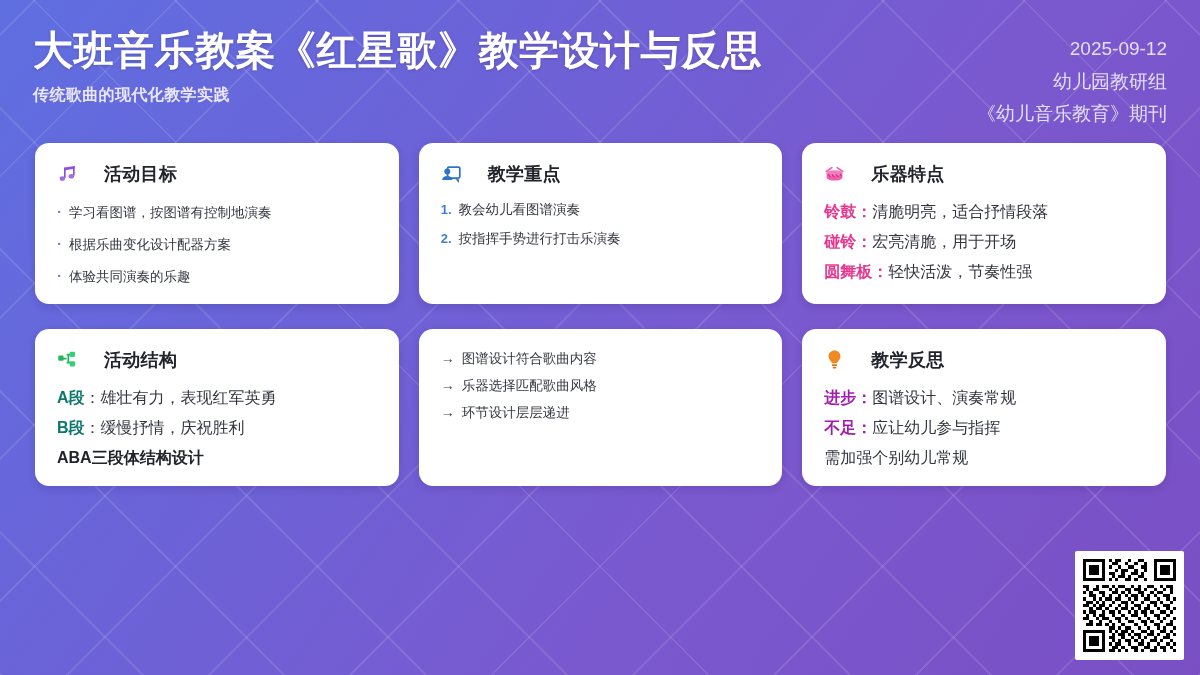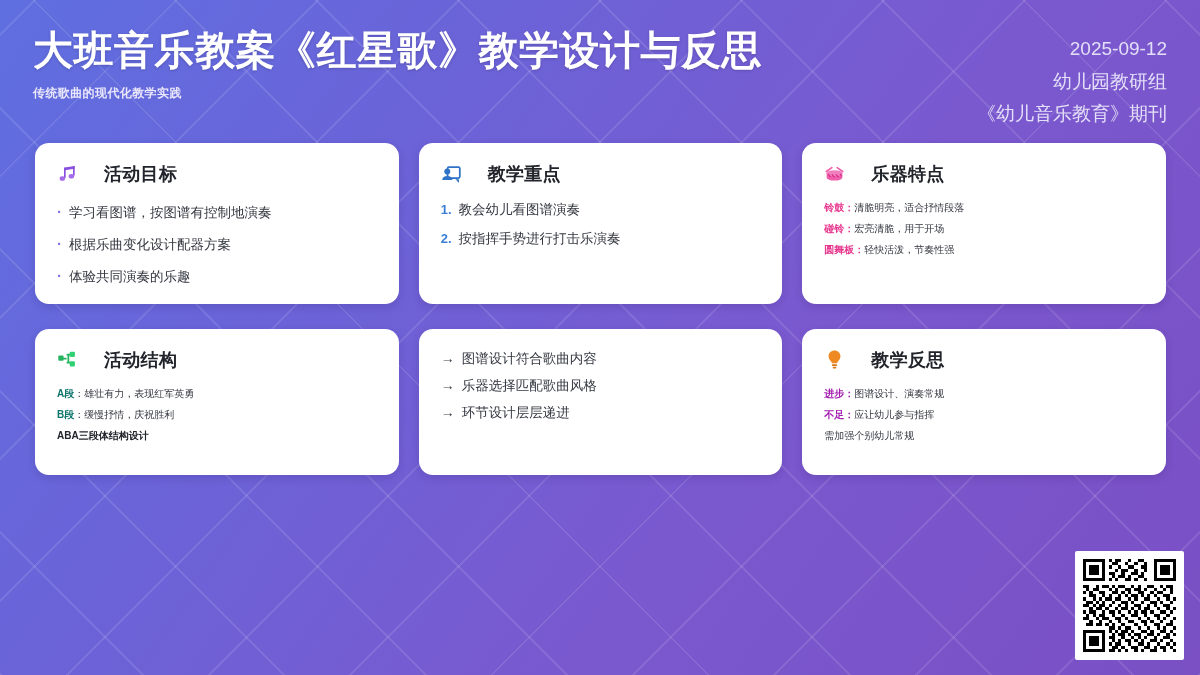--- a/index.html
+++ b/index.html
@@ -14,21 +14,21 @@
   }
 
   
   .header { position:absolute; left:0; top:0; width:1200px; height:128px; }
   .hd-left { position:absolute; left:33px; top:26px; }
   .hd-title {
     font-size:40px; font-weight:bold; color:#ffffff; letter-spacing:.5px;
     line-height:1.22; text-shadow:0 1px 3px rgba(0,0,0,.18); white-space:nowrap;
   }
   .hd-sub {
-    margin-top:10px; font-size:12px; font-weight:bold; color:#eae6fb;
+    margin-top:10px; font-size:16px; font-weight:bold; color:#eae6fb;
     letter-spacing:.4px; white-space:nowrap;
   }
   .hd-right {
     position:absolute; right:33px; top:33px; text-align:right;
     font-size:19px; color:#e4dff8; line-height:1.72;
   }
   .hd-right div { white-space:nowrap; }
 
   
   .grid {
@@ -46,21 +46,21 @@
   .list { display:flex; flex-direction:column; }
   .li { font-size:13.5px; color:#33363f; line-height:1.55; display:flex; gap:7px; align-items:baseline; }
   .li + .li { margin-top:8px; }
   .li-tight + .li-tight { margin-top:5px; }
   .marker { flex:0 0 auto; font-weight:bold; }
   .m-dot { color:#8a6fe0; font-size:15px; }
   .m-num { color:#3d7fd6; font-size:13px; }
   .m-arrow { color:#3a3d46; font-size:14px; }
   .li-text { color:#33363f; }
 
-  .kv { font-size:10px; line-height:1.5; color:#33363f; }
+  .kv { font-size:16px; line-height:1.5; color:#33363f; }
   .kv + .kv { margin-top:6px; }
   .k-pink { color:#e6368d; font-weight:bold; }
   .k-orange { color:#a21caf; font-weight:bold; }
   .k-green { color:#0f766e; font-weight:bold; }
   .k-bold { font-weight:bold; color:#22242b; }
 
   
   .qr-wrap {
     position:absolute; right:16px; bottom:15px; width:109px; height:109px;
     background:#ffffff; padding:8px; border-radius:2px;

